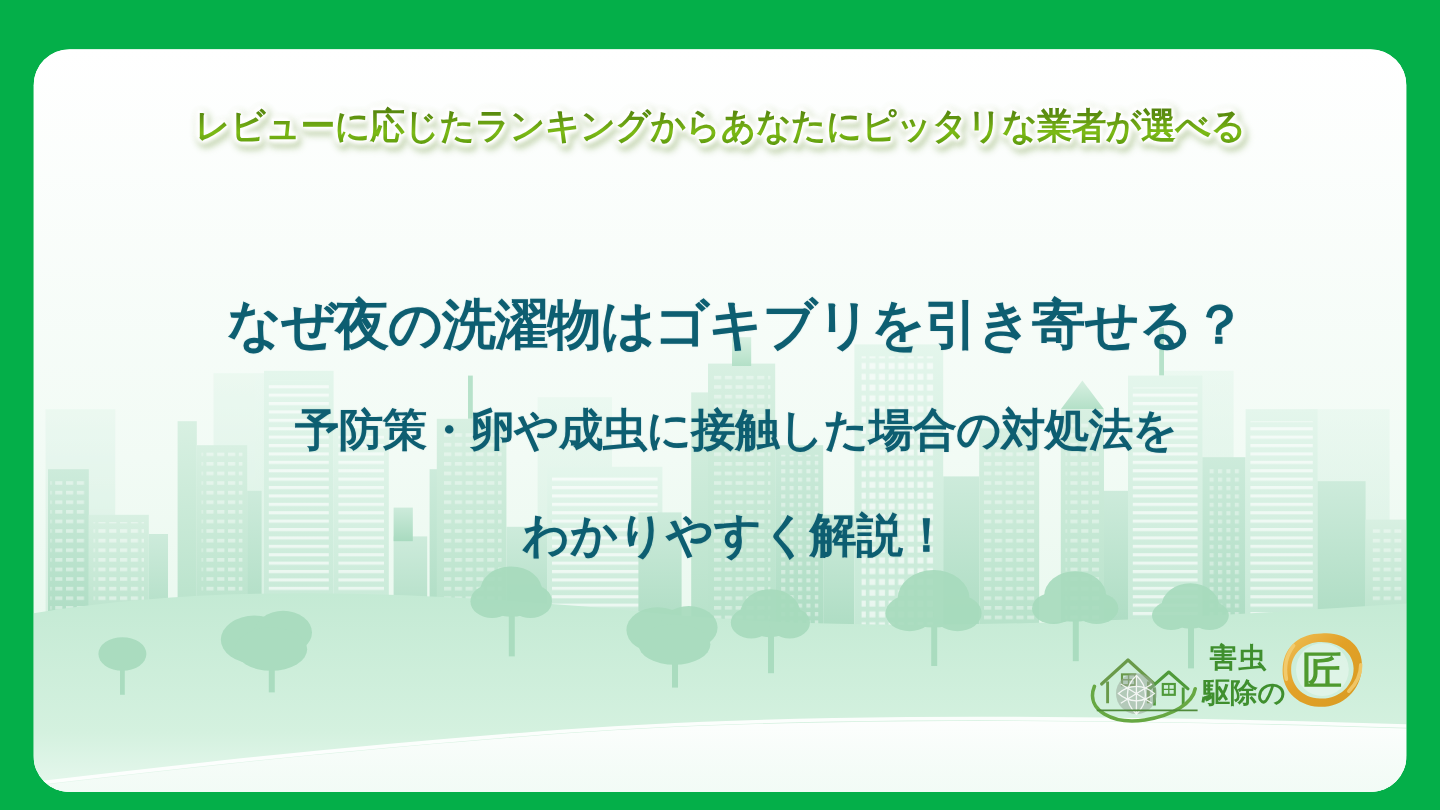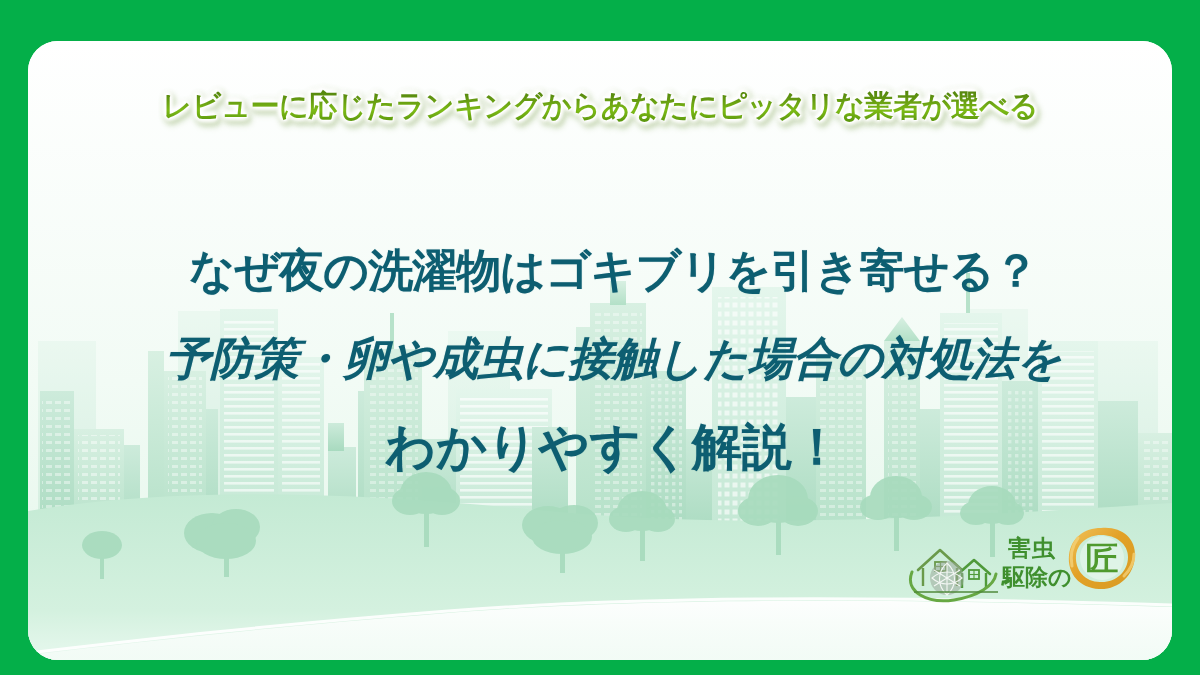--- a/index.html
+++ b/index.html
@@ -82,22 +82,22 @@
     color:#0d5e71;
     font-family:"DejaVu Sans", sans-serif;
     font-weight:bold;
     font-size:45px;
     line-height:88px;
     letter-spacing:-1.5px;
     white-space:nowrap;
     text-shadow:0 0 1px rgba(13,94,113,.35);
   }
   #headline .hl-line.l1 { font-size:45px; letter-spacing:-1px; }
-  #headline .hl-line.l2 { font-size:45px; letter-spacing:-0.5px;font-style:italic; }
-  #headline .hl-line.l3 { font-size:50px; letter-spacing:0px; }
+  #headline .hl-line.l2 { font-size:37px; letter-spacing:-0.5px; }
+  #headline .hl-line.l3 { font-size:39px; letter-spacing:0px; }
 
   
   #logo {
     position:absolute;
     right:36px; bottom:56px;
     width:232px; height:86px;
     z-index:7;
   }
   #logo svg { display:block; }
 </style>

